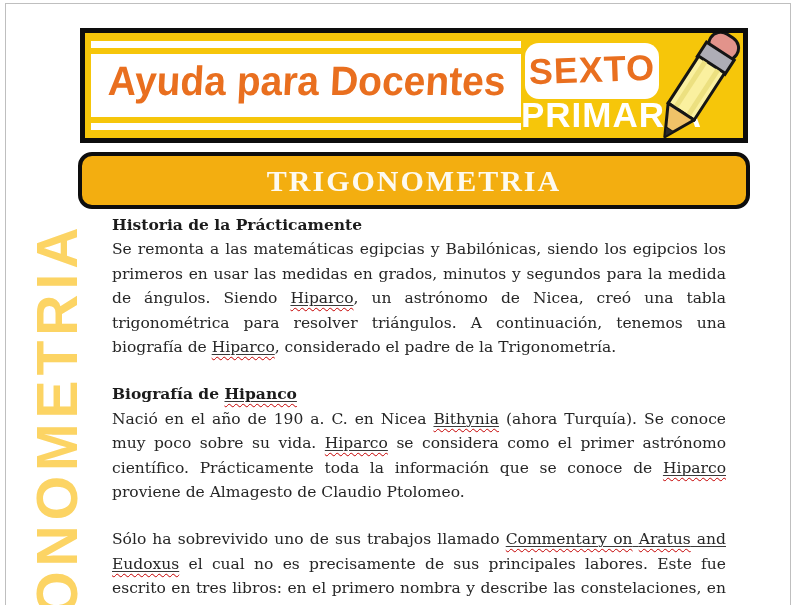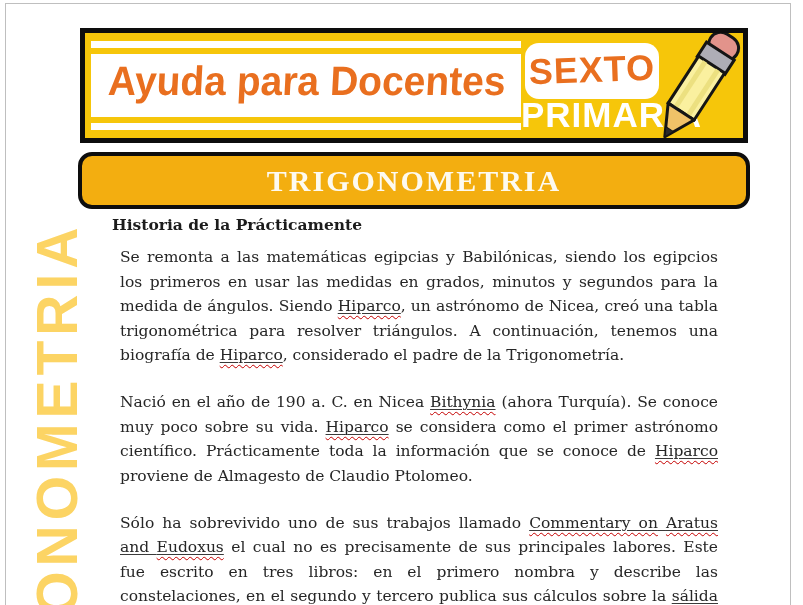--- a/index.html
+++ b/index.html
@@ -42,21 +42,21 @@
   .watermark{position:absolute;left:24px;top:772px;transform:rotate(-90deg);
              transform-origin:0 0;white-space:nowrap;
              font-family:"Liberation Sans",sans-serif;font-weight:bold;font-size:57px;
              color:#fcd464;letter-spacing:5px;}
 
   
   .doc{position:absolute;left:112px;top:213px;width:614px;color:#262626;
        font-size:15.5px;line-height:24.4px;text-align:justify;}
   .doc-section{margin-bottom:23px;}
   .doc-heading{font-weight:bold;color:#1c1c1c;}
-  .doc-para{margin:8px;}
+  .doc-para{margin:0;}
   .spell{text-decoration-line:underline;text-decoration-style:wavy;
          text-decoration-color:#c40000;text-decoration-thickness:1px;text-underline-offset:4px;}
   .und{text-decoration-line:underline;text-decoration-style:solid;
        text-decoration-color:#3a3a3a;text-decoration-thickness:1px;text-underline-offset:2px;}
 </style>
 </head>
 <body>
 
 <div class="page">
 
@@ -93,20 +93,21 @@
   <div class="title-bar">
     <span class="title-text">TRIGONOMETRIA</span>
   </div>
 
   <div class="doc" id="doc-body">
       <div class="doc-section">
         <div class="doc-heading"><span>Historia de la Prácticamente</span></div>
         <p class="doc-para"><span>Se remonta a las matemáticas egipcias y Babilónicas, siendo los egipcios los primeros en usar las medidas en grados, minutos y segundos para la medida de ángulos. Siendo </span><span class="spell"><span class="und">Hiparco</span></span><span>, un astrónomo de Nicea, creó una tabla trigonométrica para resolver triángulos. A continuación, tenemos una biografía de </span><span class="spell"><span class="und">Hiparco</span></span><span>, considerado el padre de la Trigonometría.</span></p>
       </div>
       <div class="doc-section">
+        <div class="doc-heading"><span>Biografía de </span><span class="spell"><span class="und">Hipanco</span></span></div>
         <p class="doc-para"><span>Nació en el año de 190 a. C. en Nicea </span><span class="spell"><span class="und">Bithynia</span></span><span> (ahora Turquía). Se conoce muy poco sobre su vida. </span><span class="spell"><span class="und">Hiparco</span></span><span> se considera como el primer astrónomo científico. Prácticamente toda la información que se conoce de </span><span class="spell"><span class="und">Hiparco</span></span><span> proviene de Almagesto de Claudio Ptolomeo.</span></p>
       </div>
       <div class="doc-section">
         <p class="doc-para"><span>Sólo ha sobrevivido uno de sus trabajos llamado </span><span class="spell"><span class="und">Commentary on</span></span><span><span class="und"> </span></span><span class="spell"><span class="und">Aratus</span></span><span><span class="und"> and </span></span><span class="spell"><span class="und">Eudoxus</span></span><span> el cual no es precisamente de sus principales labores. Este fue escrito en tres libros: en el primero nombra y describe las constelaciones, en el segundo y tercero publica sus cálculos sobre la </span><span class="spell"><span class="und">sálida</span></span><span> y entrada de las constelaciones, al final del tercer libro da una lista de estrellas brillantes. En ninguno de los tres libros </span></p>
       </div>
     </div>
 
 </div>
 
 </body></html>

